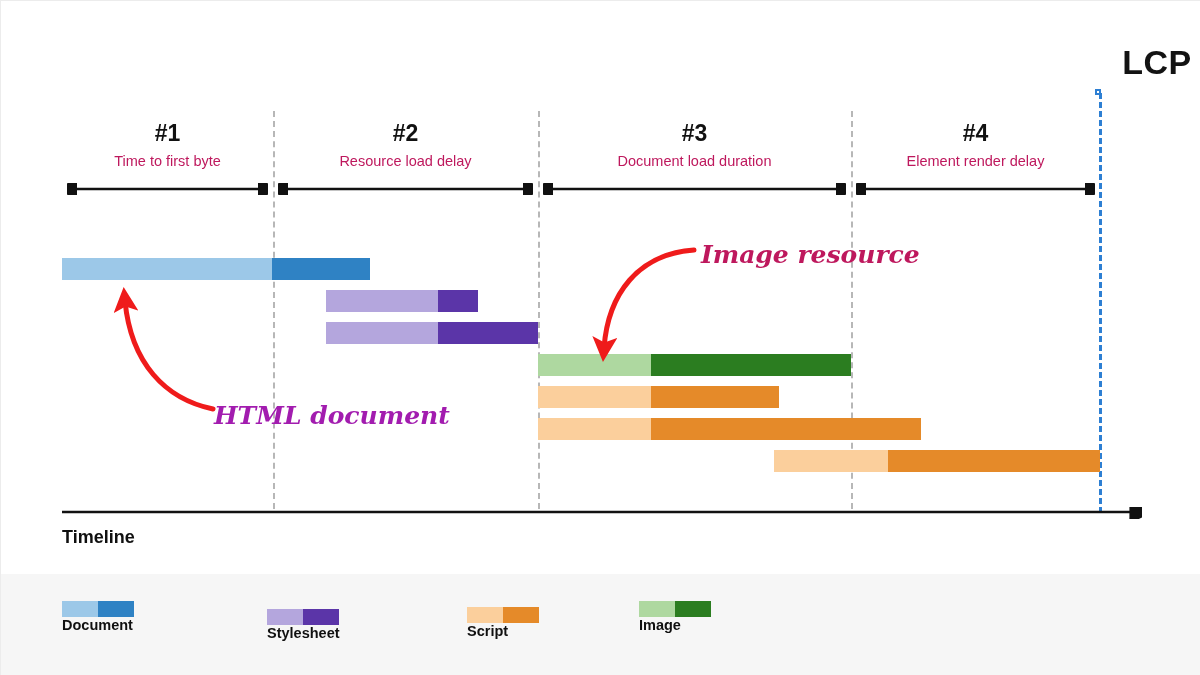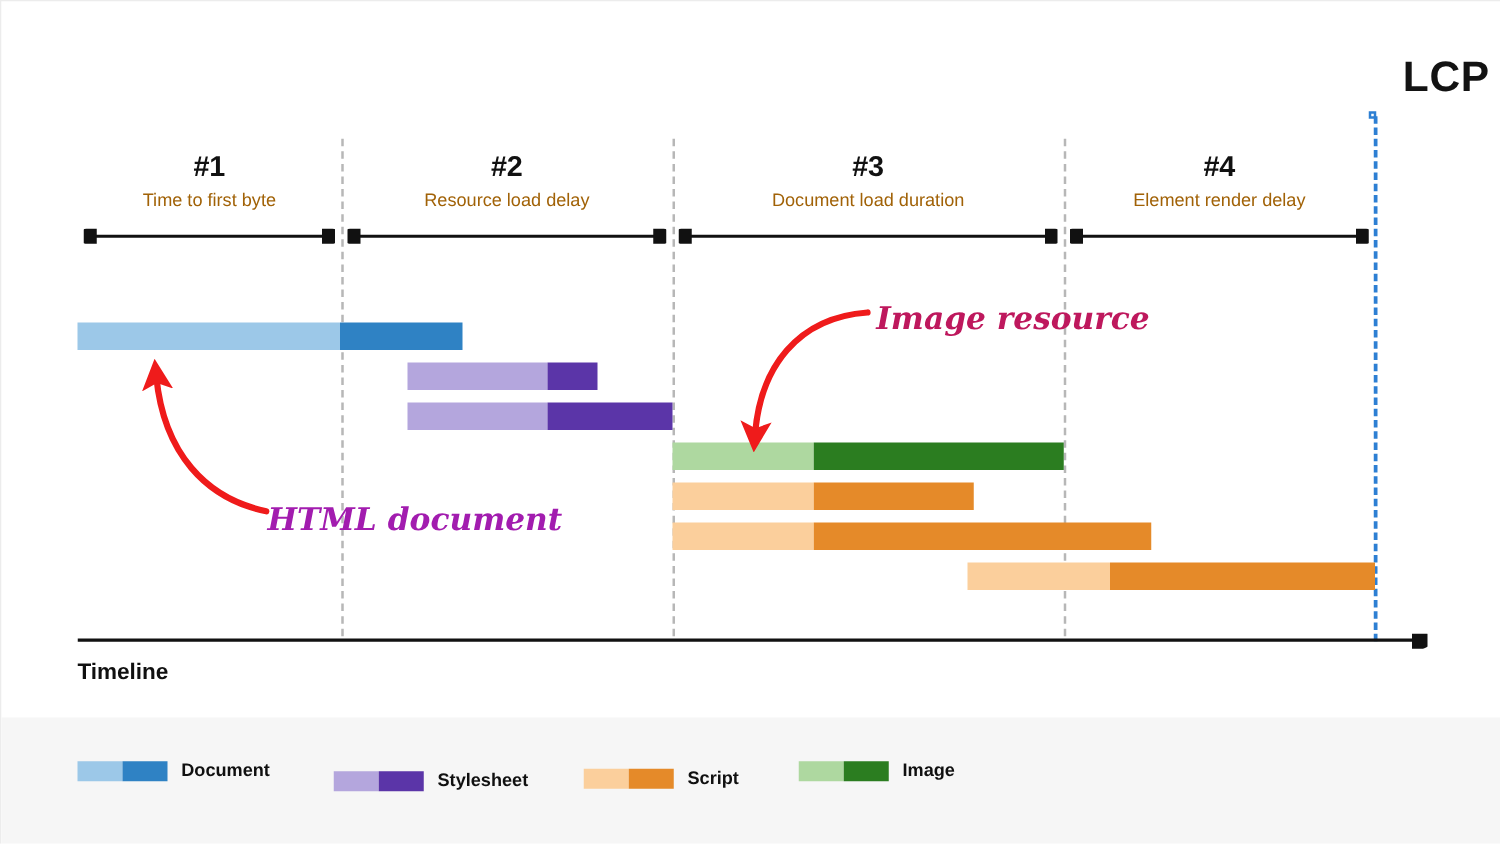--- a/index.html
+++ b/index.html
@@ -68,21 +68,21 @@
     text-align: center;
   }
   .phase-num {
     font-size: 23px;
     font-weight: bold;
     color: #111111;
     line-height: 28px;
   }
   .phase-name {
     font-size: 14.5px;
-    color: #a16207;
+    color: #be185d;
     line-height: 20px;
     margin-top: 4px;
     white-space: nowrap;
   }
   .phase-arrow {
     position: absolute;
     top: 182px;
     height: 12px;
   }
 
@@ -141,20 +141,21 @@
     position: absolute;
     left: 61px;
     top: 616px;
     display: flex;
     align-items: center;
   }
   .legend-item {
     display: flex;
     align-items: flex-start;
     margin-right: 0;
+    flex-direction: column;
   }
   .legend-swatch {
     display: flex;
     width: 72px;
     height: 16px;
     margin-right: 11px;
   }
   .legend-swatch span {
     flex: 1 1 50%;
     height: 100%;

